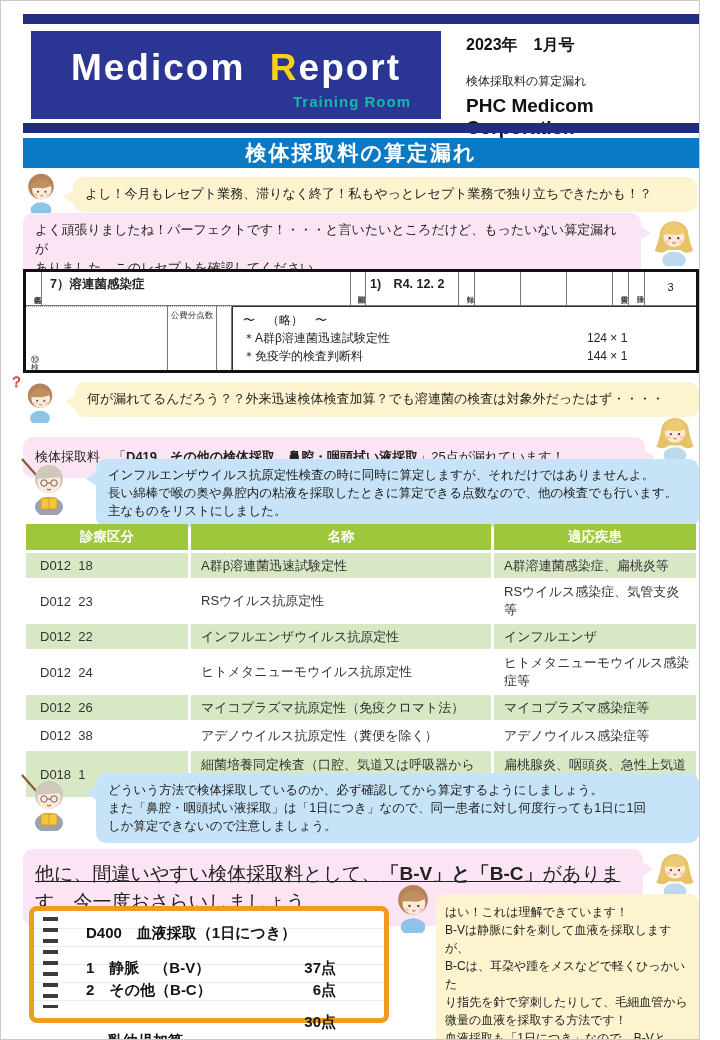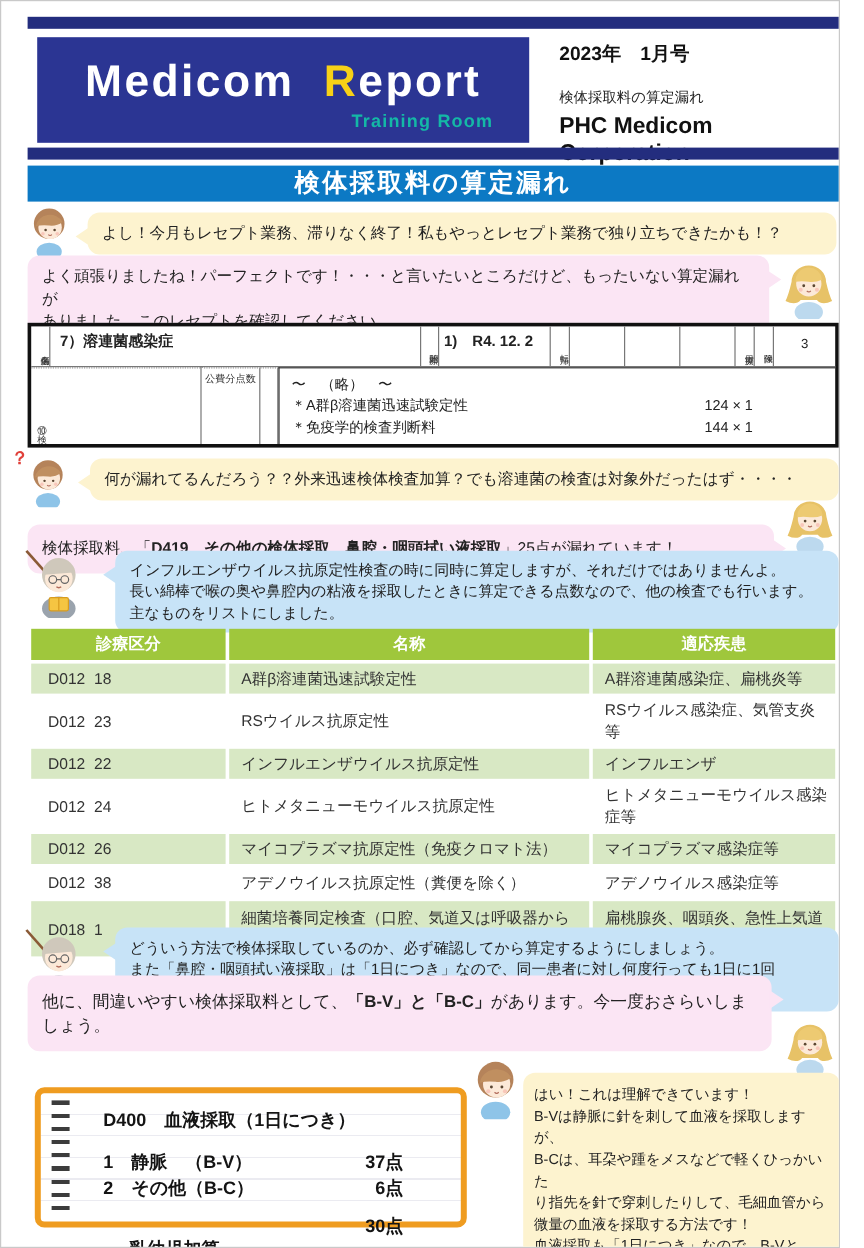--- a/index.html
+++ b/index.html
@@ -33,21 +33,21 @@
   .bubble.yellow { --tailc:var(--bubble-yellow,#fdf3cf); }
   .bubble.pink   { --tailc:var(--bubble-pink,#fbe5f4); }
   .bubble.blue   { --tailc:var(--bubble-blue,#c7e3f7); }
 
   #b1 { left:72px; top:176px; width:624px; padding:8px 12px; }
   #b2 { left:22px; top:212px; width:618px; padding:8px 12px; }
   #b3 { left:74px; top:381px; width:624px; padding:8px 12px; }
   #b4 { left:22px; top:436px; width:622px; padding:11px 12px; }
   #b5 { left:95px; top:458px; width:603px; padding:7px 12px; font-size:12.5px; }
   #b6 { left:95px; top:772px; width:603px; padding:8px 12px; font-size:12.5px; }
-  #b7 { left:22px; top:812px; width:620px; padding:11px 12px; font-size:14px; }
+  #b7 { left:22px; top:848px; width:620px; padding:11px 12px; font-size:19px;text-decoration:underline; }
   #b8 { left:435px; top:893px; width:264px; padding:9px 9px; font-size:12px; line-height:1.5; }
 
   .avatar { position:absolute; }
   .qmark { position:absolute; color:#e0403a; font-weight:bold; font-size:15px; }
 
   
   .receipt { position:absolute; left:22px; top:268px; width:676px; height:104px; border:3px solid #111; background:#fff; font-size:12px; }
   .r-top { display:flex; height:34px; border-bottom:1px solid #777; }
   .vlabel { writing-mode:vertical-rl; text-orientation:upright; font-size:7.5px; line-height:1; color:#333; padding-top:2px; text-align:center; width:16px; overflow:hidden; }
   .c-shobyo { border-right:1px solid #777; }

